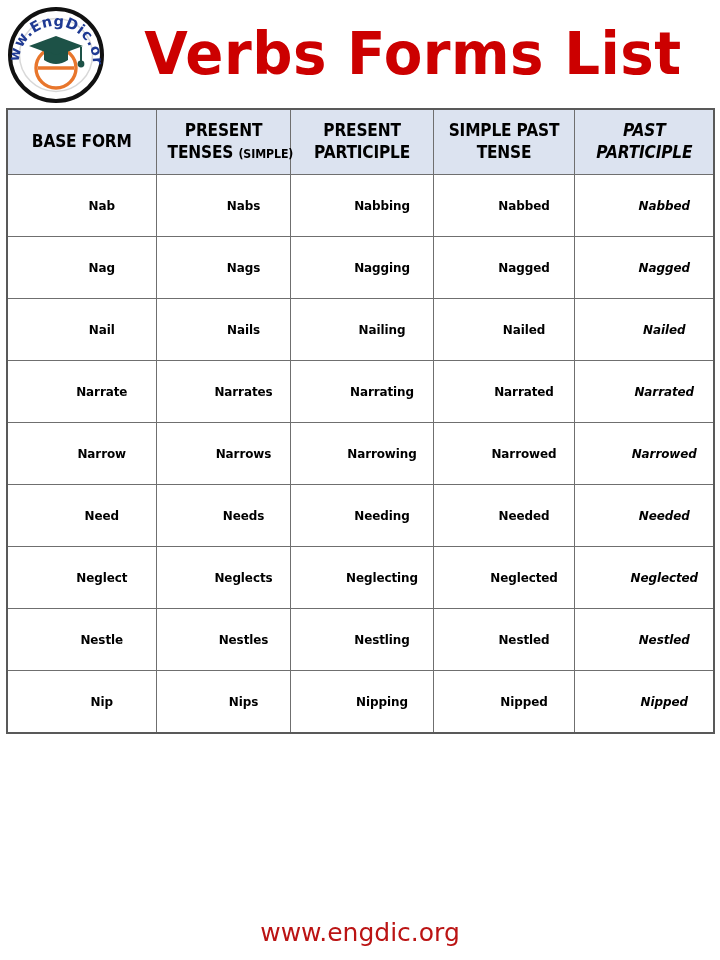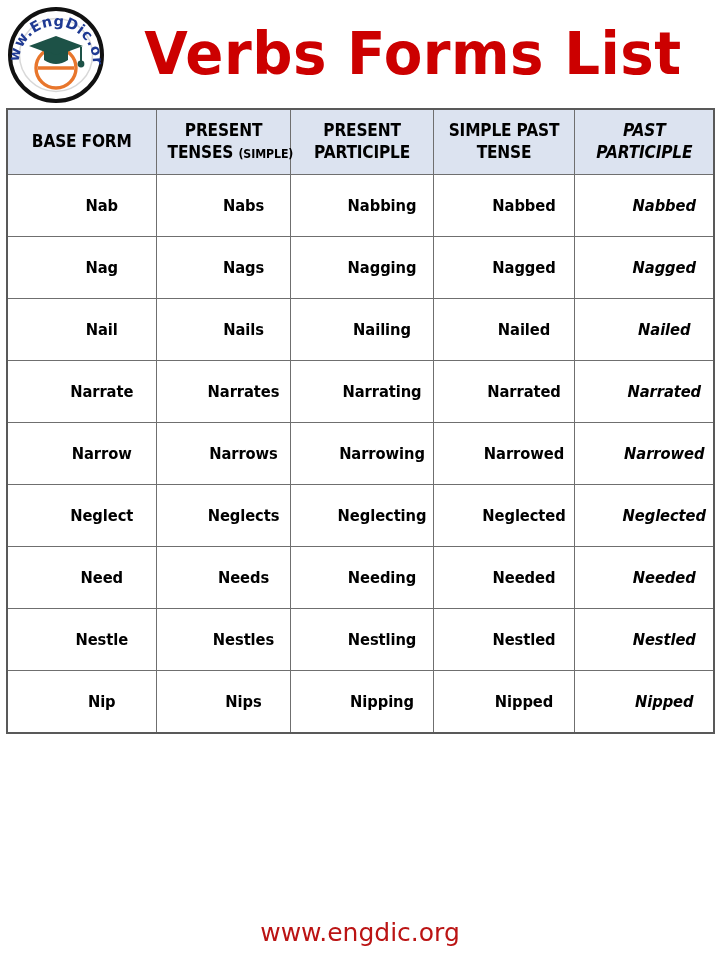--- a/index.html
+++ b/index.html
@@ -105,21 +105,21 @@
   .hdr .sm {
     font-size: 12.5px;
     letter-spacing: -0.1px;
   }
 
   .vtable tbody td {
     height: 61px;
     color: #000000;
     font-family: "DejaVu Sans", sans-serif;
     font-weight: bold;
-    font-size: 16px;
+    font-size: 13px;
     letter-spacing: -0.1px;
     padding-left: 40px;
   }
   .cell {
     display: block;
     transform: scaleX(0.92);
     transform-origin: center center;
     white-space: nowrap;
   }
 
@@ -290,50 +290,50 @@
           </td>
           <td>
             <span class="cell">Narrowed</span>
           </td>
           <td>
             <span class="cell">Narrowed</span>
           </td>
         </tr>
         <tr>
           <td>
+            <span class="cell">Need</span>
+          </td>
+          <td>
+            <span class="cell">Needs</span>
+          </td>
+          <td>
+            <span class="cell">Needing</span>
+          </td>
+          <td>
+            <span class="cell">Needed</span>
+          </td>
+          <td>
+            <span class="cell">Needed</span>
+          </td>
+        </tr>
+        <tr>
+          <td>
             <span class="cell">Neglect</span>
           </td>
           <td>
             <span class="cell">Neglects</span>
           </td>
           <td>
             <span class="cell">Neglecting</span>
           </td>
           <td>
             <span class="cell">Neglected</span>
           </td>
           <td>
             <span class="cell">Neglected</span>
-          </td>
-        </tr>
-        <tr>
-          <td>
-            <span class="cell">Need</span>
-          </td>
-          <td>
-            <span class="cell">Needs</span>
-          </td>
-          <td>
-            <span class="cell">Needing</span>
-          </td>
-          <td>
-            <span class="cell">Needed</span>
-          </td>
-          <td>
-            <span class="cell">Needed</span>
           </td>
         </tr>
         <tr>
           <td>
             <span class="cell">Nestle</span>
           </td>
           <td>
             <span class="cell">Nestles</span>
           </td>
           <td>

